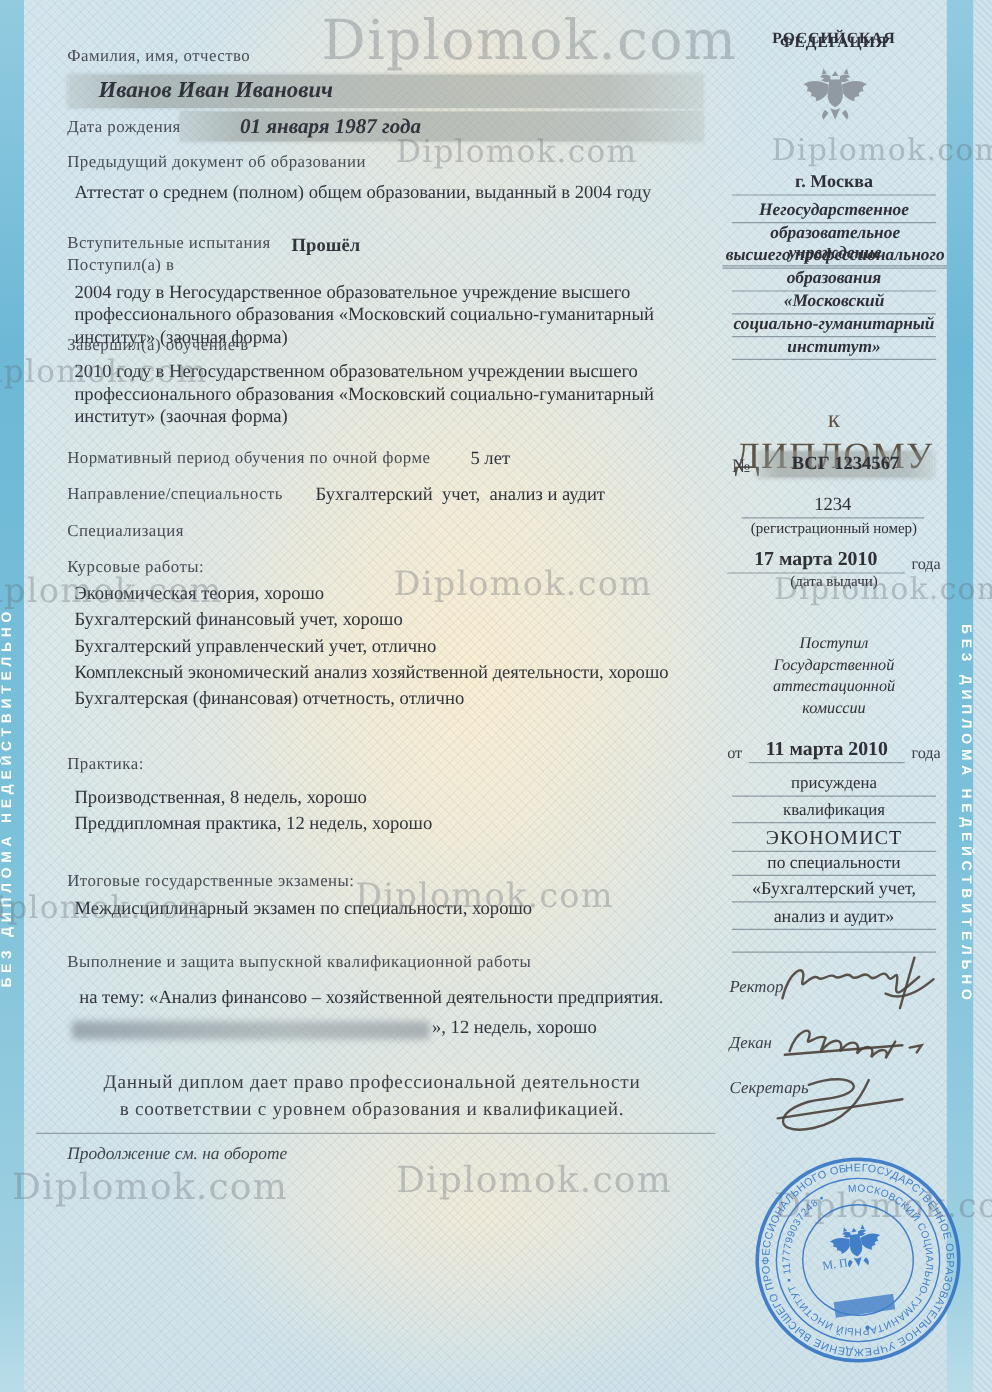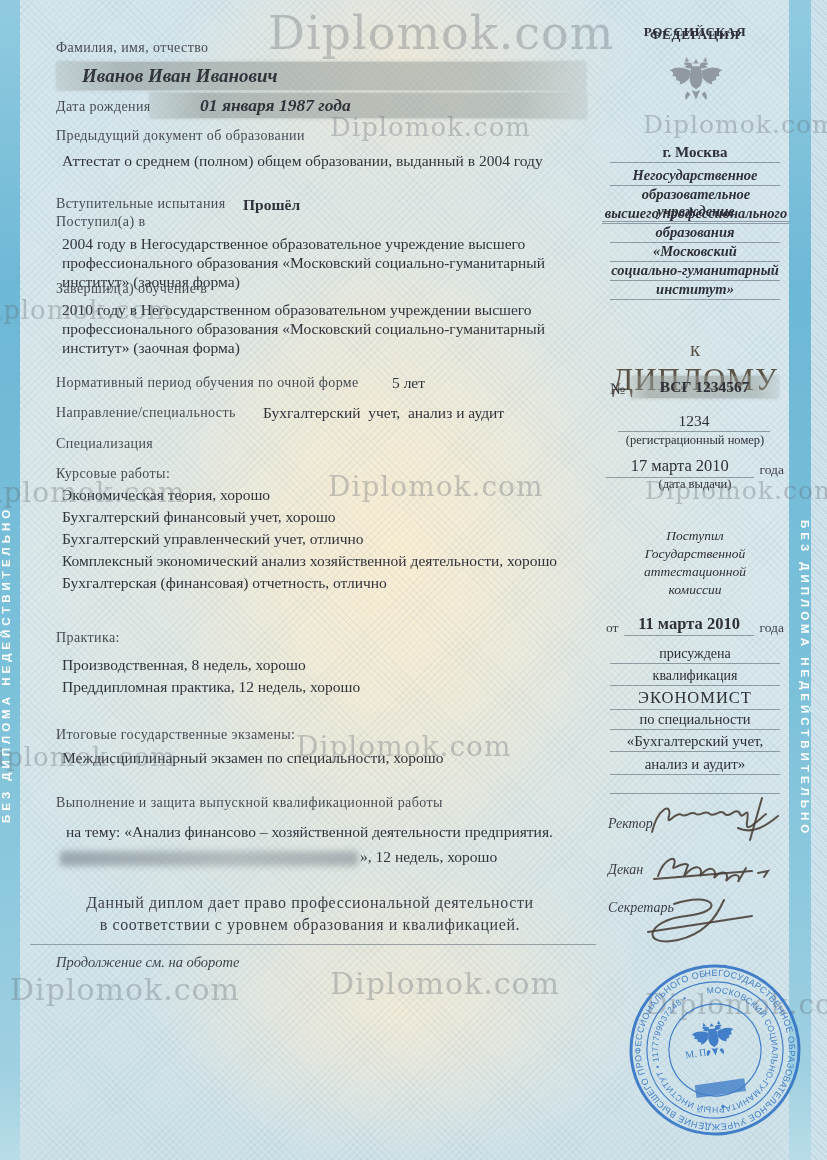--- a/index.html
+++ b/index.html
@@ -169,21 +169,21 @@
 
     <div class="rline flexrow" style="top:376px;left:10px;right:14px;">
       <span style="font-size:16px;color:#3c3e46;">№</span>
       <span class="greyband" style="flex:1;font-weight:bold;font-size:15.5px;padding:2px 0;">ВСГ 1234567</span>
     </div>
 
     <div class="rline uline" style="top:412px;left:18px;right:22px;font-size:15.5px;">1234</div>
     <div class="rline cap" style="top:433px;">(регистрационный номер)</div>
 
     <div class="rline flexrow" style="top:456px;left:6px;right:8px;">
-      <span class="uline" style="flex:1;font-weight:normal;font-size:16.5px;">17 марта 2010</span>
+      <span class="uline" style="flex:1;font-weight:bold;font-size:16.5px;">17 марта 2010</span>
       <span style="font-size:13.5px;color:#3c3e46;">года</span>
     </div>
     <div class="rline cap" style="top:477px;">(дата выдачи)</div>
 
     <div class="rline" style="top:528px;font-style:italic;font-size:13.5px;">Поступил</div>
     <div class="rline" style="top:546px;font-style:italic;font-size:13.5px;">Государственной</div>
     <div class="rline" style="top:564px;font-style:italic;font-size:13.5px;">аттестационной</div>
     <div class="rline" style="top:582px;font-style:italic;font-size:13.5px;">комиссии</div>
 
     <div class="rline flexrow" style="top:614px;left:6px;right:8px;">

